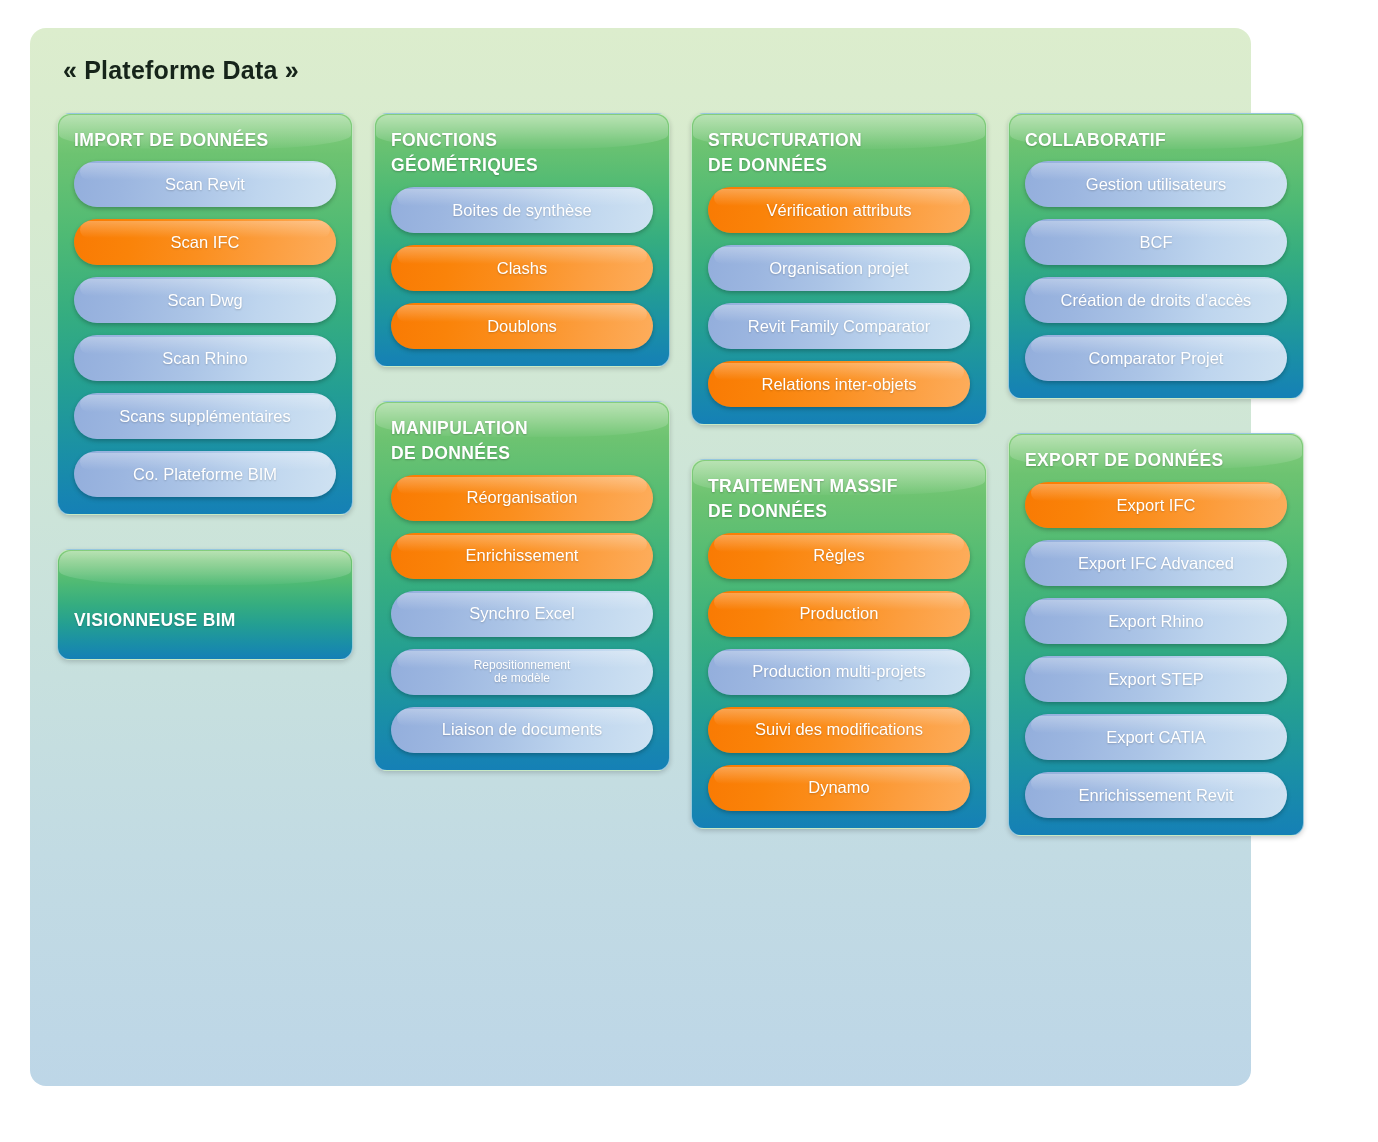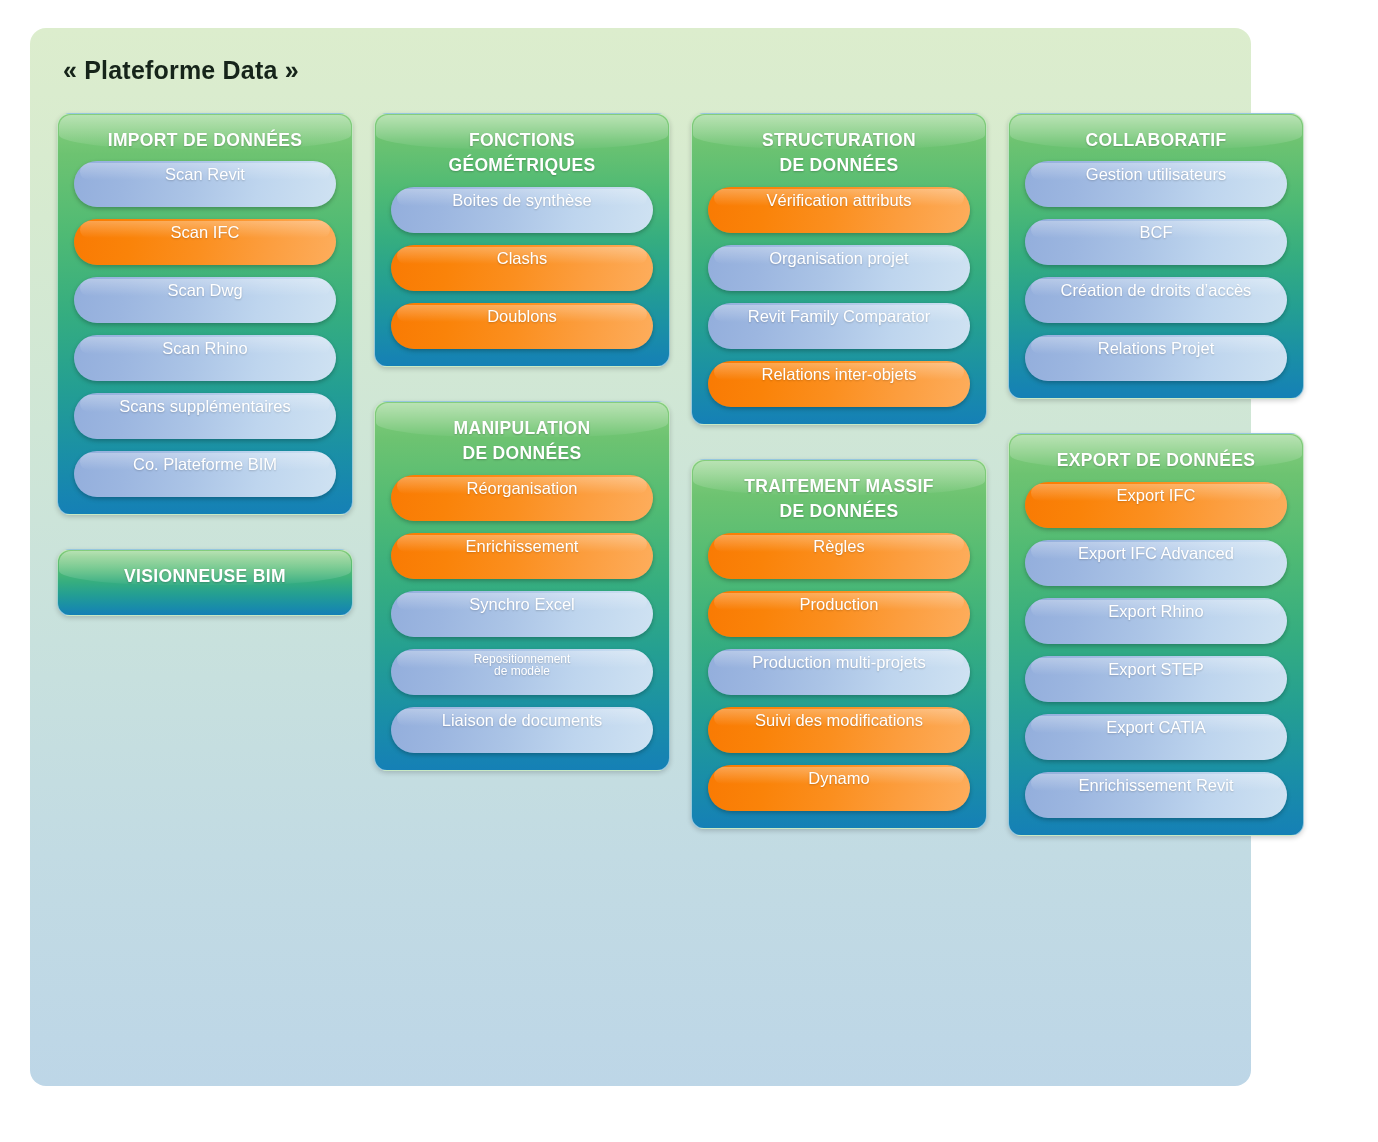--- a/index.html
+++ b/index.html
@@ -86,21 +86,21 @@
   .card-sheen {
     position: absolute;
     left: 1px; right: 1px; top: 1px;
     height: 34px;
     border-radius: 12px 12px 40% 40%/12px 12px 14px 14px;
     background: linear-gradient(180deg, rgba(255,255,255,0.42), rgba(255,255,255,0.03));
     pointer-events: none;
   }
   .card-title {
     position: relative;
-    text-align: center;
+    text-align: left;
     color: #ffffff;
     font-size: 17.5px;
     font-weight: bold;
     letter-spacing: 0.35px;
     line-height: 1.45;
     text-shadow: 0 1px 2px rgba(0,0,0,0.22);
     margin-bottom: 8px;
   }
 
   .pill-list {
@@ -108,20 +108,21 @@
     display: flex;
     flex-direction: column;
   }
 
   
   .pill {
     position: relative;
     height: 46px;
     border-radius: 23px;
     display: flex;
+    align-items: center;
     justify-content: center;
     text-align: center;
     color: #ffffff;
     font-size: 16.5px;
     line-height: 1.12;
     padding: 4px 12px;
     box-sizing: border-box;
     margin-bottom: 12px;
     box-shadow: 0 2px 4px rgba(0,0,0,0.25);
     text-shadow: 0 1px 2px rgba(0,0,0,0.20);
@@ -189,21 +190,21 @@
               <div class="pill blue">
                 <span class="pill-label">Scans supplémentaires</span>
               </div>
               <div class="pill blue">
                 <span class="pill-label">Co. Plateforme BIM</span>
               </div>
             </div>
           </div>
           <div class="card">
             <div class="card-sheen"></div>
-            <div class="card-title" style="white-space: pre-line;">VISIONNEUSE BIM</div>
+            <div class="card-title" style="white-space: pre-line; margin-top: 44px;">VISIONNEUSE BIM</div>
           </div>
         </div>
         <div class="column">
           <div class="card">
             <div class="card-sheen"></div>
             <div class="card-title" style="white-space: pre-line;">FONCTIONS
 GÉOMÉTRIQUES</div>
             <div class="pill-list">
               <div class="pill blue">
                 <span class="pill-label">Boites de synthèse</span>
@@ -291,21 +292,21 @@
               <div class="pill blue">
                 <span class="pill-label">Gestion utilisateurs</span>
               </div>
               <div class="pill blue">
                 <span class="pill-label">BCF</span>
               </div>
               <div class="pill blue">
                 <span class="pill-label">Création de droits d’accès</span>
               </div>
               <div class="pill blue">
-                <span class="pill-label">Relations Projet</span>
+                <span class="pill-label">Comparator Projet</span>
               </div>
             </div>
           </div>
           <div class="card">
             <div class="card-sheen"></div>
             <div class="card-title" style="white-space: pre-line;">EXPORT DE DONNÉES</div>
             <div class="pill-list">
               <div class="pill orange">
                 <span class="pill-label">Export IFC</span>
               </div>

